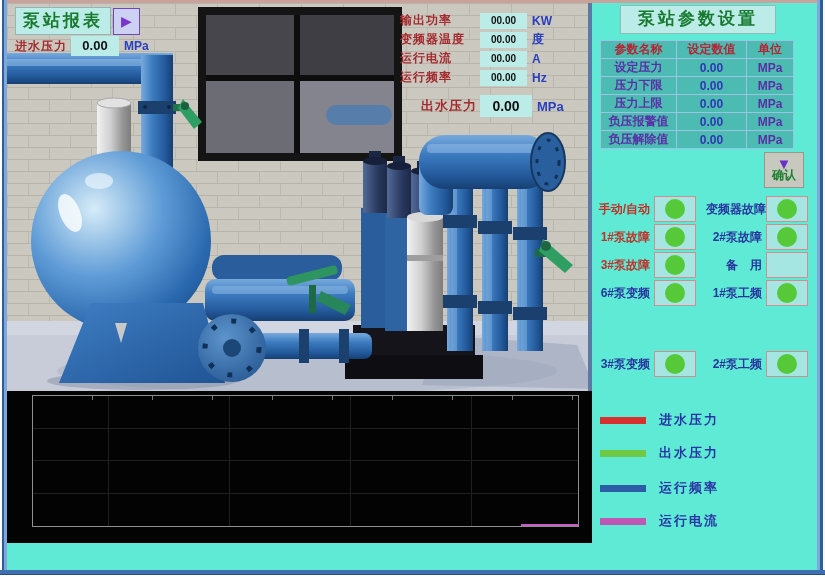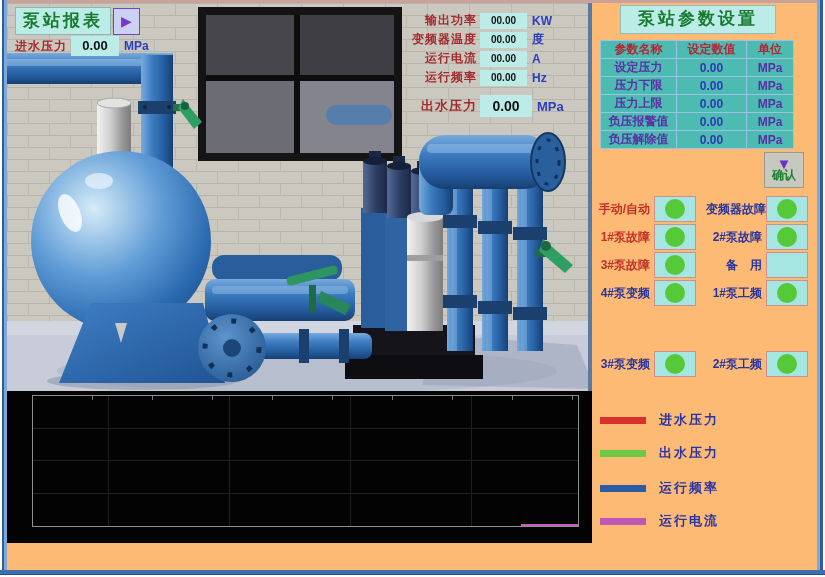--- a/index.html
+++ b/index.html
@@ -1,16 +1,16 @@
 <!DOCTYPE html>
 <html><head>
 <meta charset="utf-8">
 <style>
   html,body{margin:0;padding:0;background:#e8e8e8;}
-  #page{position:relative;width:825px;height:577px;background:#fdba74;overflow:hidden;
+  #page{position:relative;width:825px;height:577px;background:#5eead4;overflow:hidden;
         font-family:"Liberation Sans","DejaVu Sans",sans-serif;}
   .abs{position:absolute;}
   
   .edge-top{left:0;top:0;width:825px;height:3px;background:#c9a29b;z-index:40;}
   .edge-left{left:0;top:0;width:7px;height:577px;z-index:40;
     background:linear-gradient(to right,#ffffff 0 2px,#2d5d9c 2px 4px,#7fa8d8 4px 7px);}
   .edge-right{right:0;top:0;width:8px;height:577px;z-index:40;
     background:linear-gradient(to right,#7fa8d8 0 3px,#2d5d9c 3px 6px,#f7fafd 6px 8px);}
   .edge-bottom{left:0;bottom:0;width:825px;height:7px;z-index:40;
     background:linear-gradient(to bottom,#3e6fae 0 4px,#274f86 4px 5px,#ffffff 5px 7px);}
@@ -26,21 +26,21 @@
     font-size:17px;font-weight:bold;letter-spacing:3px;line-height:26px;padding:0 7px;}
   #report-btn .arrow{width:25px;height:25px;background:#ccd0f2;border:1px solid #6c4ab8;
     margin-left:2px;display:flex;align-items:center;justify-content:center;
     color:#7a35cc;font-size:14px;line-height:1;}
   #inlet{left:15px;top:36px;display:flex;align-items:center;z-index:10;}
   #inlet .lbl{font-size:12px;letter-spacing:1px;}
   #inlet .val{width:48px;height:20px;line-height:20px;font-size:13px;margin-left:4px;}
   #inlet .unit{font-size:12px;margin-left:5px;}
   #midreads{left:400px;top:11px;z-index:10;}
   .mrow{display:flex;align-items:center;height:19px;}
-  .mrow .lbl{width:77px;text-align:right;font-size:12px;letter-spacing:1px;}
+  .mrow .lbl{width:77px;font-size:12px;letter-spacing:1px;}
   .mrow .val{width:47px;height:16px;line-height:16px;font-size:10px;margin-left:3px;}
   .mrow .unit{font-size:12px;margin-left:5px;}
   #outlet{left:400px;top:95px;display:flex;align-items:center;z-index:10;}
   #outlet .lbl{width:77px;text-align:right;font-size:13px;letter-spacing:1px;}
   #outlet .val{width:52px;height:22px;line-height:22px;font-size:14px;margin-left:3px;}
   #outlet .unit{font-size:13px;margin-left:5px;}
   
   #settings-title{left:620px;top:5px;width:154px;height:27px;background:#bcece8;
     border:1px solid #90bcb8;color:#177a2e;font-size:17px;font-weight:bold;
     letter-spacing:3px;text-align:center;line-height:26px;z-index:10;}
@@ -351,21 +351,21 @@
   </div>
   <div class="abs ind-row" style="top:252px">
     <span class="ind-lbl l1 red">3#泵故障</span>
     <span class="ind-box">
         <span class="lamp" style="background: rgb(86, 201, 56);"></span>
       </span>
     <span class="ind-lbl l2 navy">备　用</span>
     <span class="ind-box"></span>
   </div>
   <div class="abs ind-row" style="top:280px">
-    <span class="ind-lbl l1 navy">4#泵变频</span>
+    <span class="ind-lbl l1 navy">6#泵变频</span>
     <span class="ind-box">
         <span class="lamp" style="background: rgb(86, 201, 56);"></span>
       </span>
     <span class="ind-lbl l2 navy">1#泵工频</span>
     <span class="ind-box">
         <span class="lamp" style="background: rgb(86, 201, 56);"></span>
       </span>
   </div>
   <div class="abs ind-row" style="top:351px">
     <span class="ind-lbl l1 navy">3#泵变频</span>

